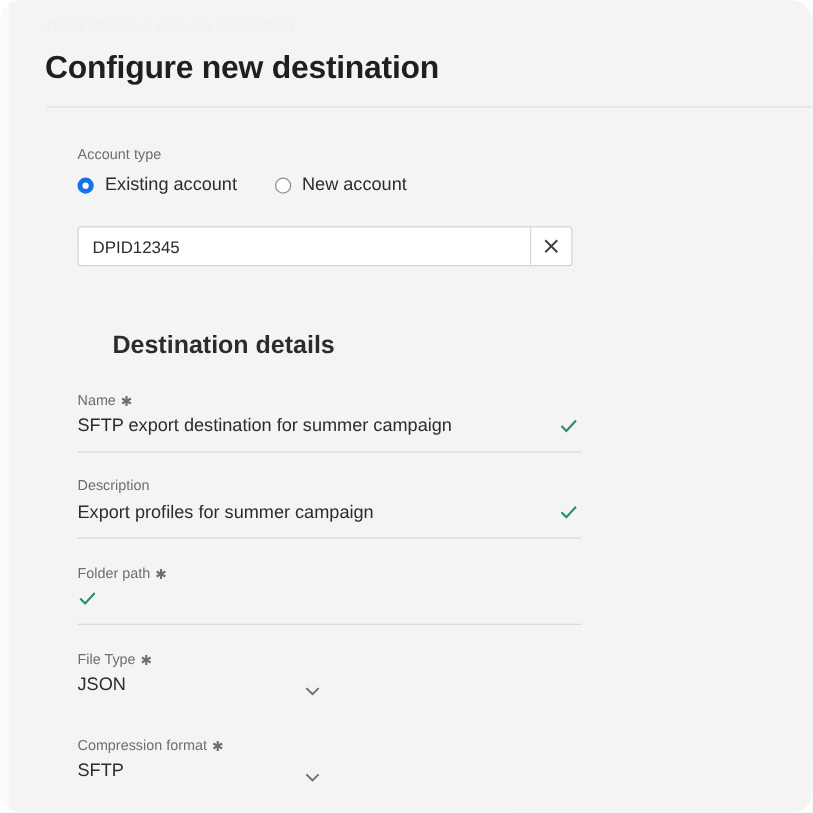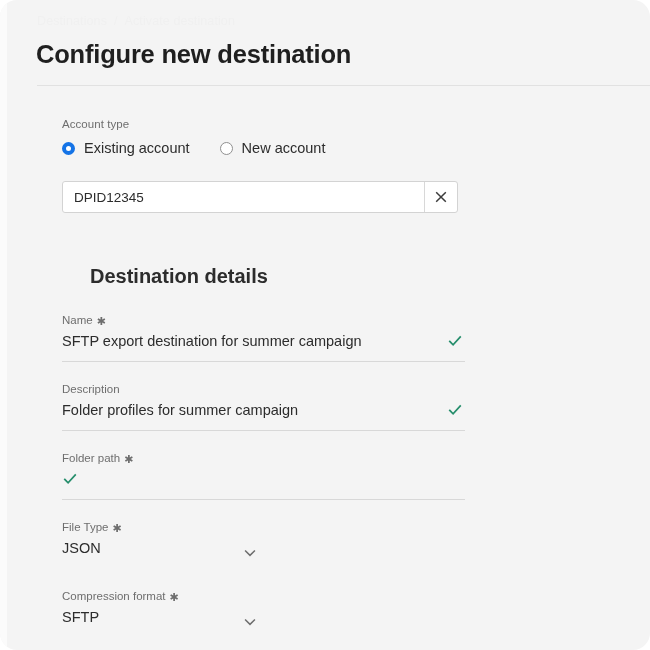--- a/index.html
+++ b/index.html
@@ -316,21 +316,21 @@
             <path d="M1.8 7.4 L5.1 10.8 L12.2 3.0" stroke="#268e6c" stroke-width="1.7" fill="none" stroke-linecap="square"></path>
           </svg>
         </div>
       </div>
       <div class="tf-underline"></div>
     </div>
 
     <div class="text-field" style="top:383px;">
       <div class="tf-label"><span>Description</span><span class="req-star"></span></div>
       <div class="tf-row">
-        <div class="tf-value">Folder profiles for summer campaign</div>
+        <div class="tf-value">Export profiles for summer campaign</div>
         <div class="tf-check">
           <svg width="14" height="14" viewBox="0 0 14 14" aria-hidden="true">
             <path d="M1.8 7.4 L5.1 10.8 L12.2 3.0" stroke="#268e6c" stroke-width="1.7" fill="none" stroke-linecap="square"></path>
           </svg>
         </div>
       </div>
       <div class="tf-underline"></div>
     </div>
 
     <div class="text-field" style="top:452px;">

